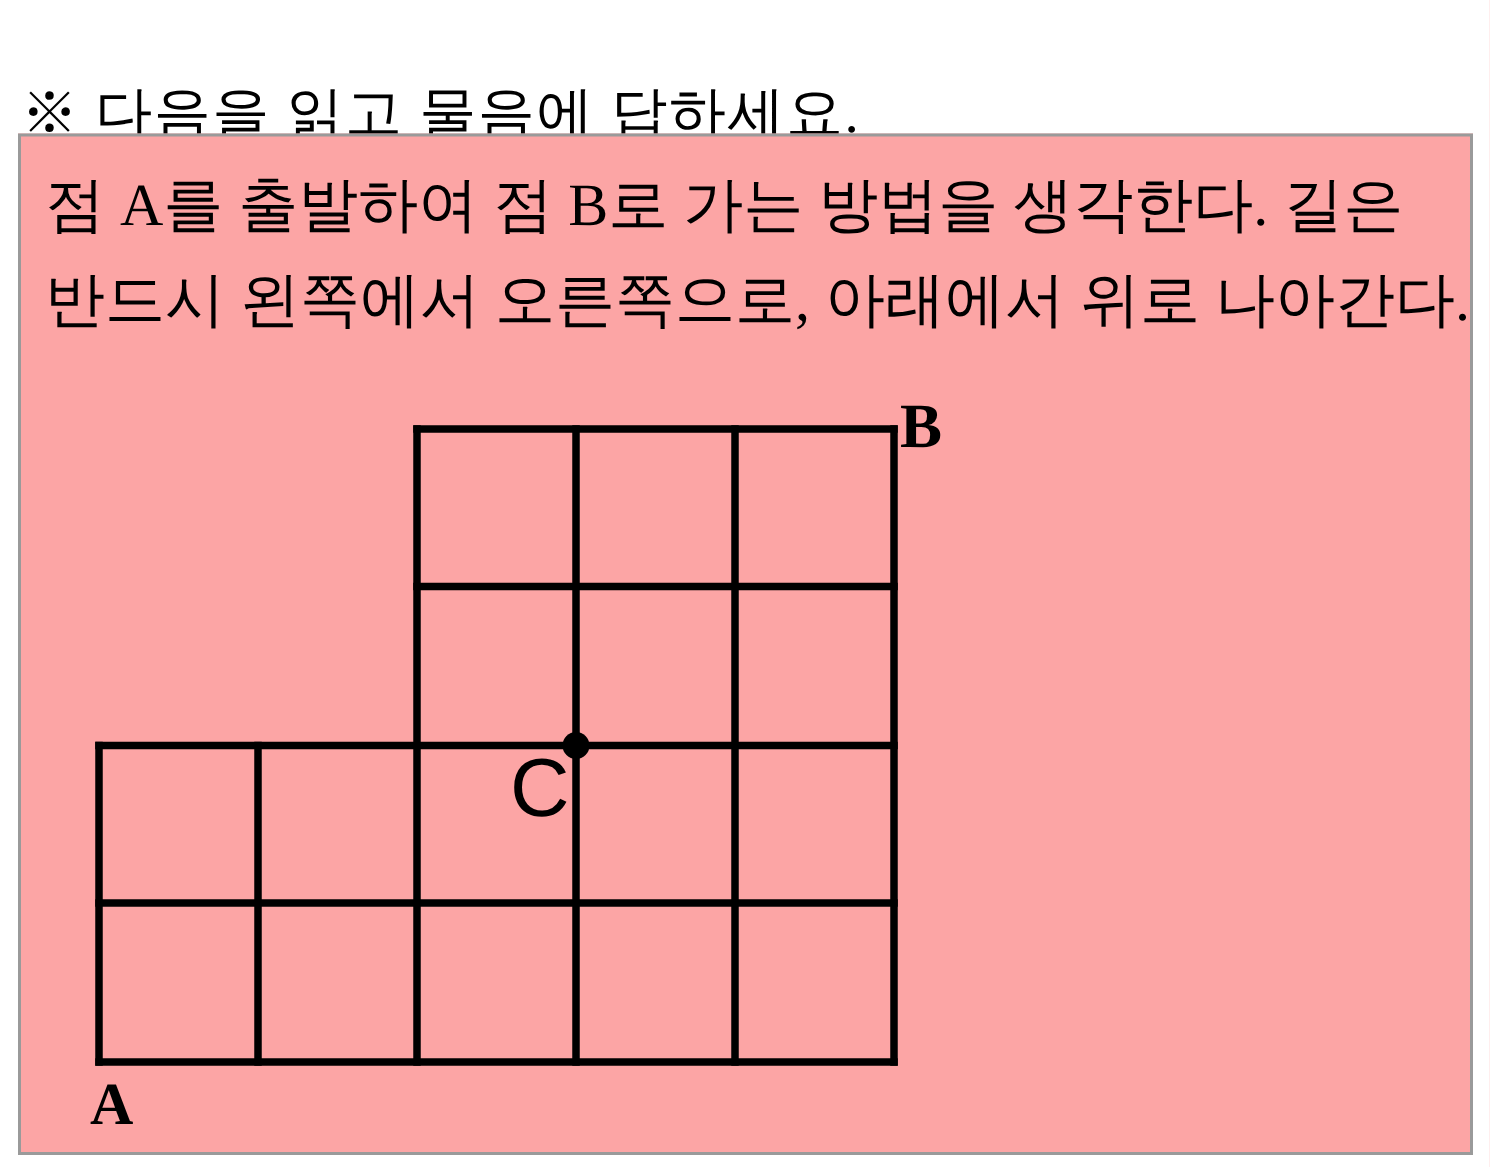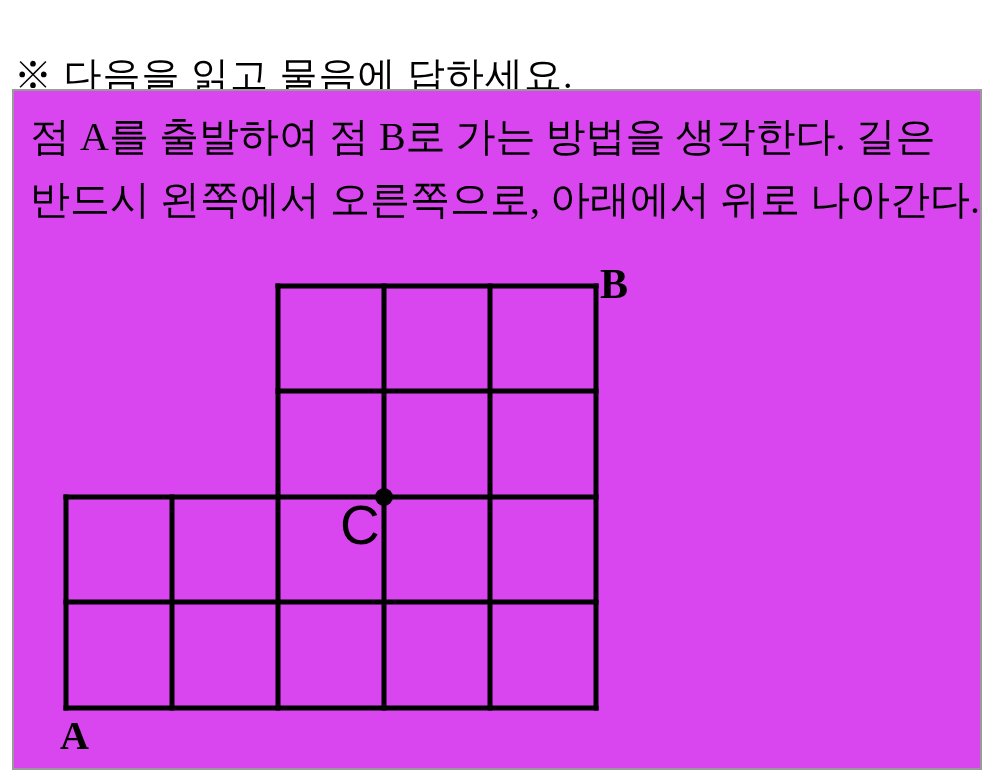--- a/index.html
+++ b/index.html
@@ -25,21 +25,21 @@
     white-space: nowrap;
     margin-top: 48px;
   }
   .problem-box {
     position: absolute;
     left: 12px;
     top: 89px;
     width: 966px;
     height: 677px;
     border: 2px solid #9a9a9a;
-    background: #d946ef;
+    background: #fca5a5;
     box-sizing: content-box;
   }
   .problem-text {
     margin: 0;
     padding: 14px 10px 0 16px;
   }
   .problem-text p {
     margin: 0;
     font-size: 40px;
     line-height: 63px;

